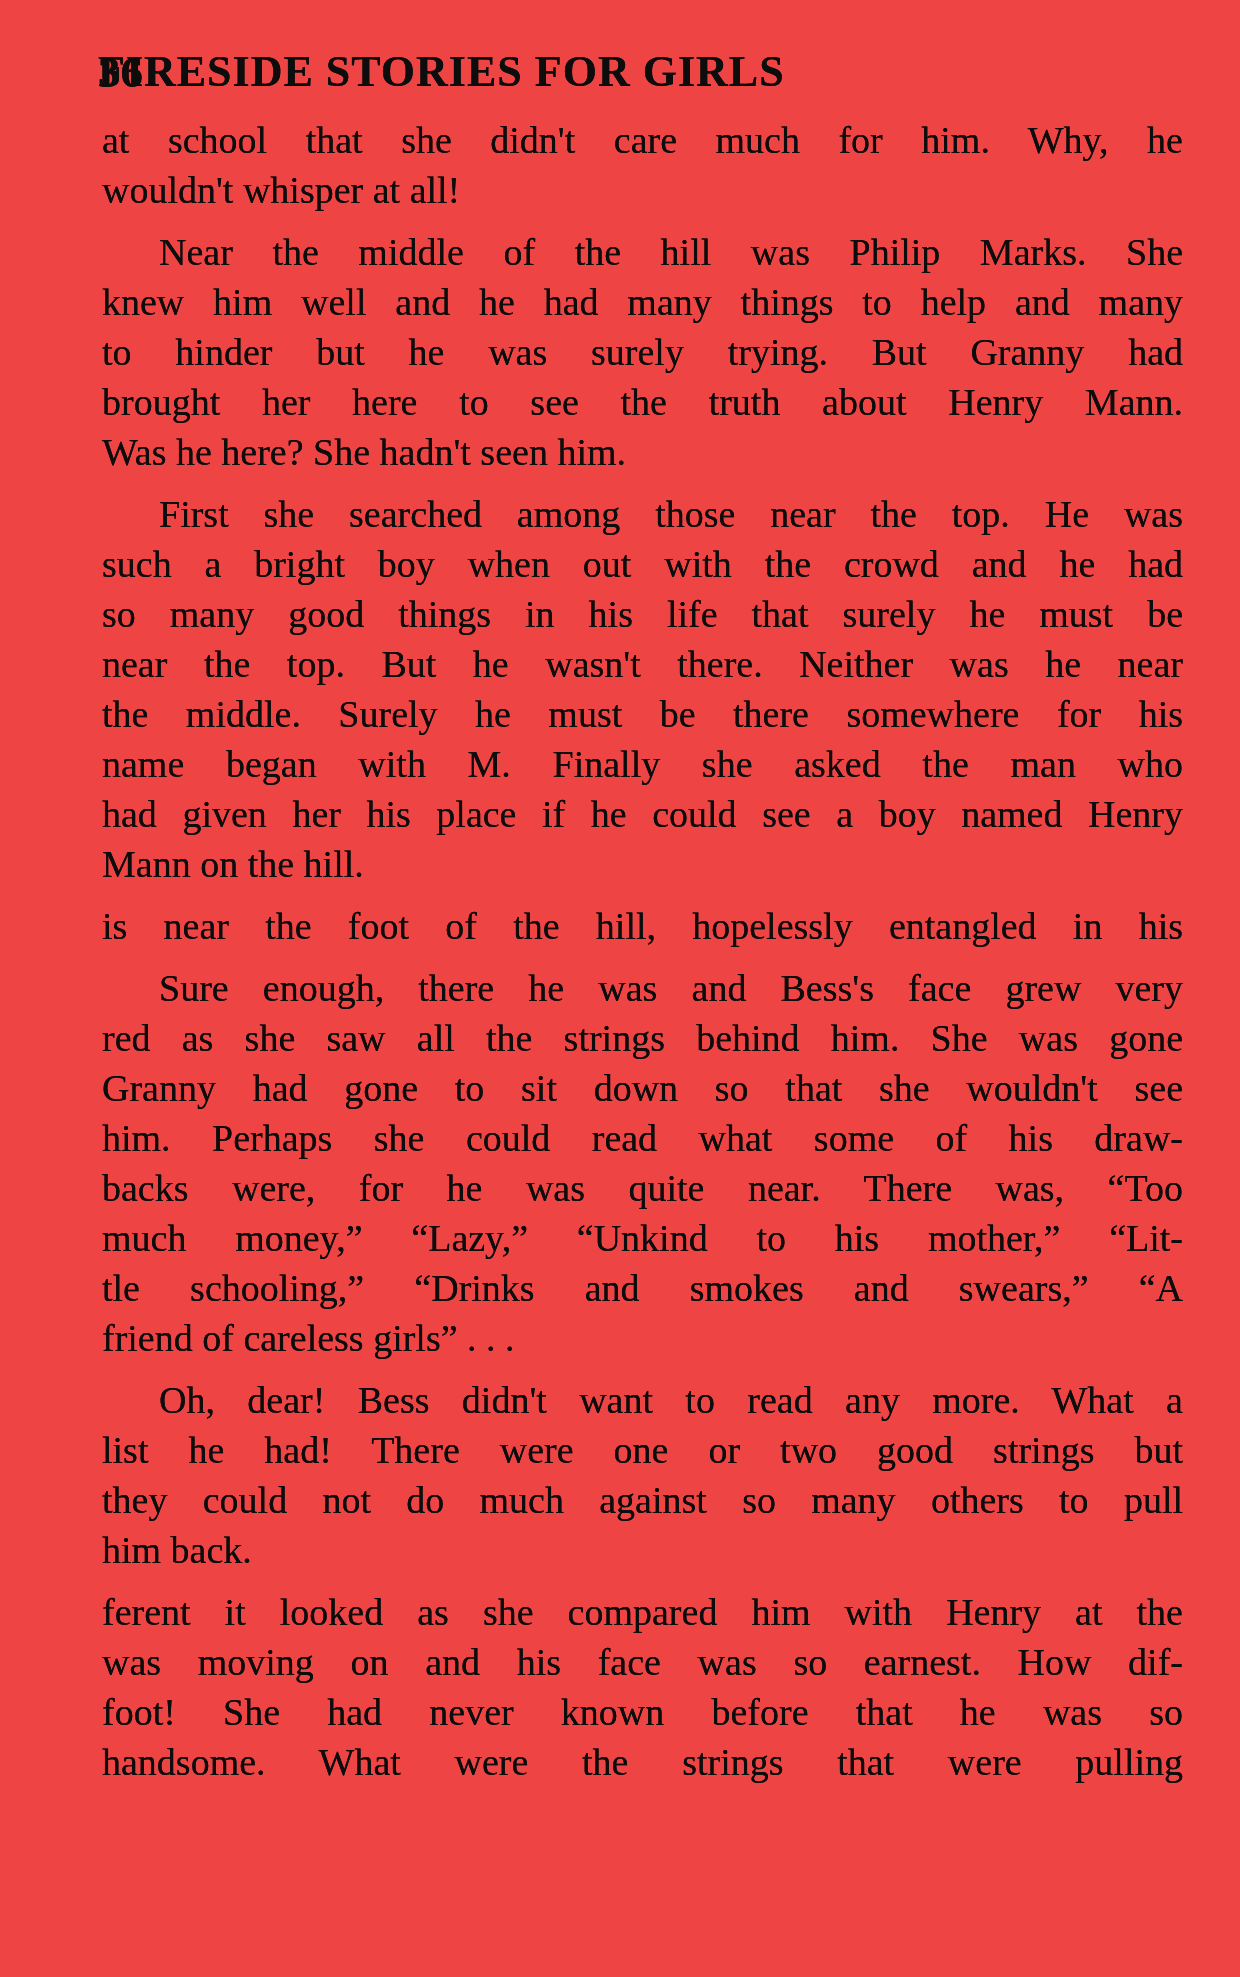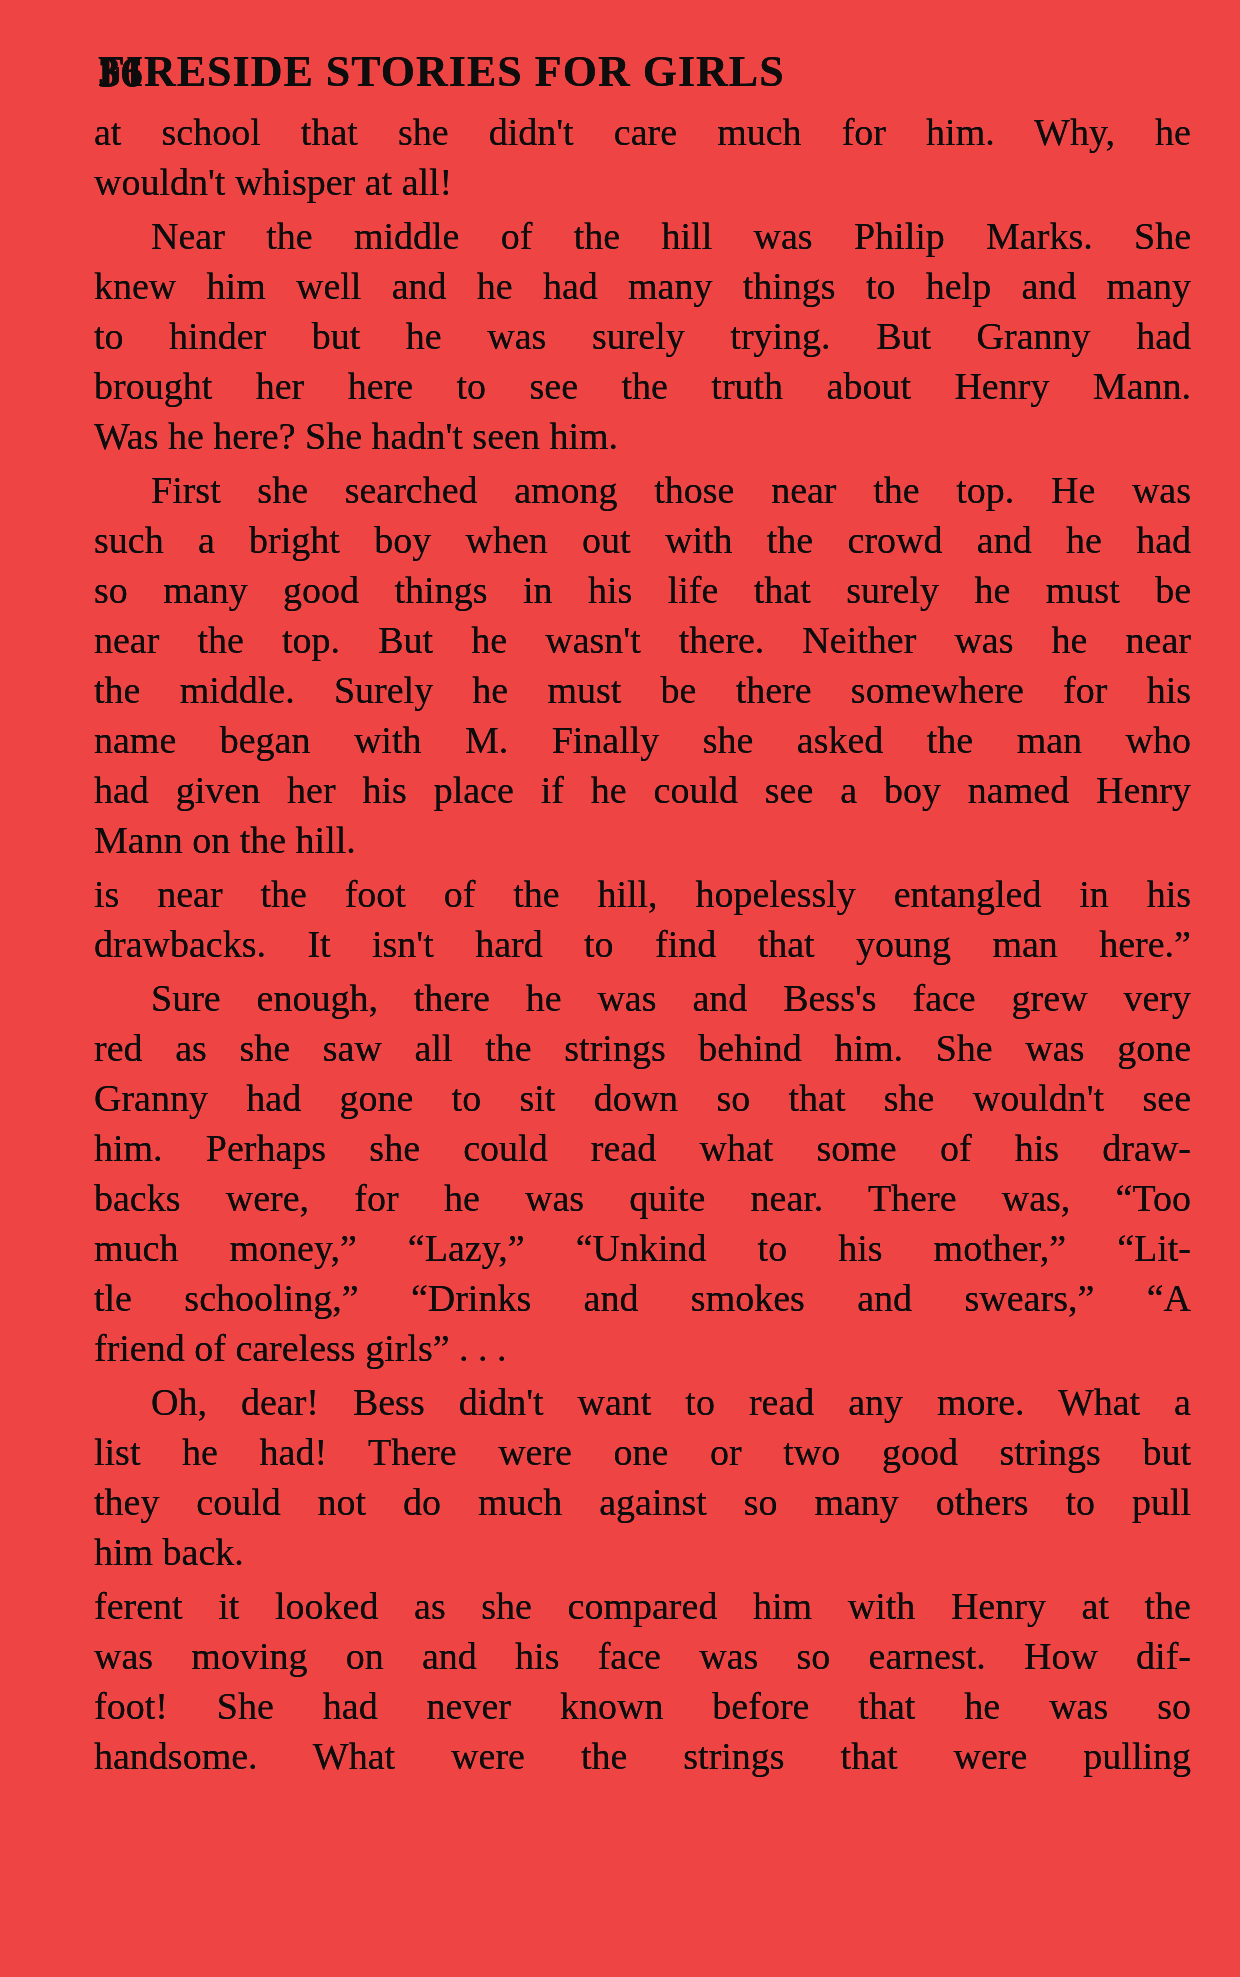--- a/index.html
+++ b/index.html
@@ -40,21 +40,21 @@
     text-shadow: 0 0 0.6px currentColor;
     white-space: nowrap;
   }
   .text-block {
     position: absolute;
     left: 90px;
     top: 103px;
     width: 1105px;
   }
   .paragraph {
-    margin: 4px;
+    margin: 12px;
   }
   .line {
     font-size: 38px;
     line-height: 50px;
     height: 50px;
     white-space: normal;
     text-shadow: 0 0 0.5px currentColor;
   }
   .line.justify {
     text-align: justify;
@@ -89,21 +89,20 @@
         <div class="line justify">such a bright boy when out with the crowd and he had</div>
         <div class="line justify">so many good things in his life that surely he must be</div>
         <div class="line justify">near the top.  But he wasn't there.  Neither was he near</div>
         <div class="line justify">the middle.  Surely he must be there somewhere for his</div>
         <div class="line justify">name began with M.  Finally she asked the man who</div>
         <div class="line justify">had given her his place if he could see a boy named Henry</div>
         <div class="line">Mann on the hill.</div>
       </div>
       <div class="paragraph">
         <div class="line justify">is near the foot of the hill, hopelessly entangled in his</div>
-        <div class="line justify">drawbacks.  It isn't hard to find that young man here.”</div>
       </div>
       <div class="paragraph">
         <div class="line justify indent">Sure enough, there he was and Bess's face grew very</div>
         <div class="line justify">red as she saw all the strings behind him.  She was gone</div>
         <div class="line justify">Granny had gone to sit down so that she wouldn't see</div>
         <div class="line justify">him.  Perhaps she could read what some of his draw-</div>
         <div class="line justify">backs were, for he was quite near.  There was, “Too</div>
         <div class="line justify">much money,” “Lazy,” “Unkind to his mother,” “Lit-</div>
         <div class="line justify">tle schooling,” “Drinks and smokes and swears,” “A</div>
         <div class="line">friend of careless girls” . . .</div>

